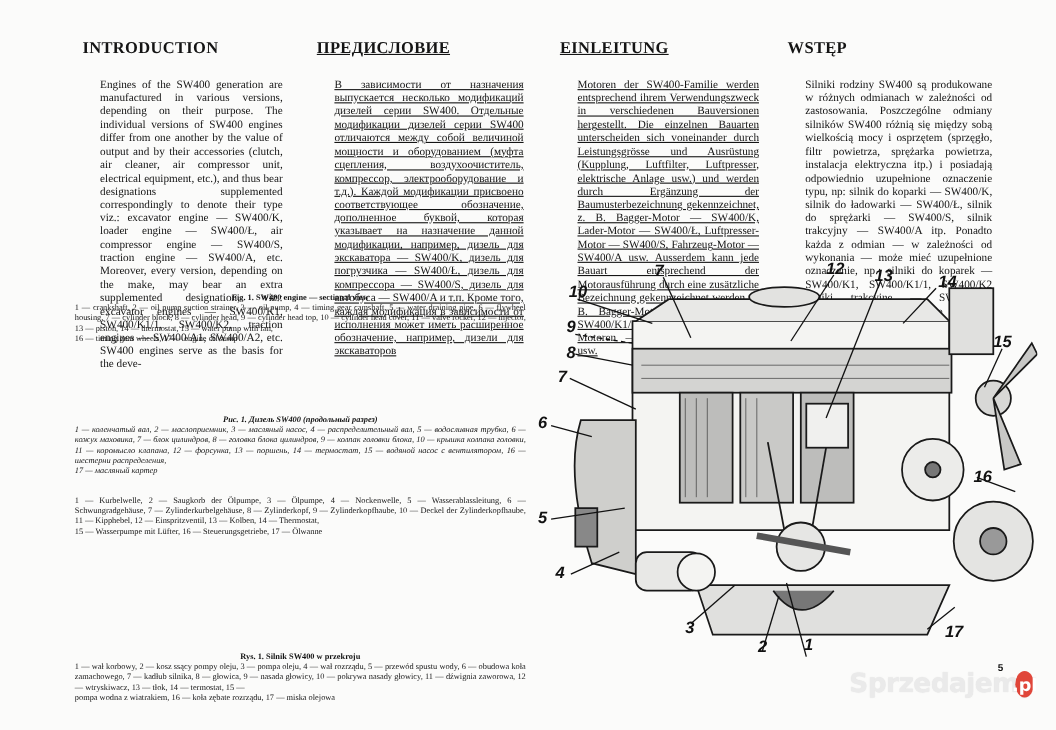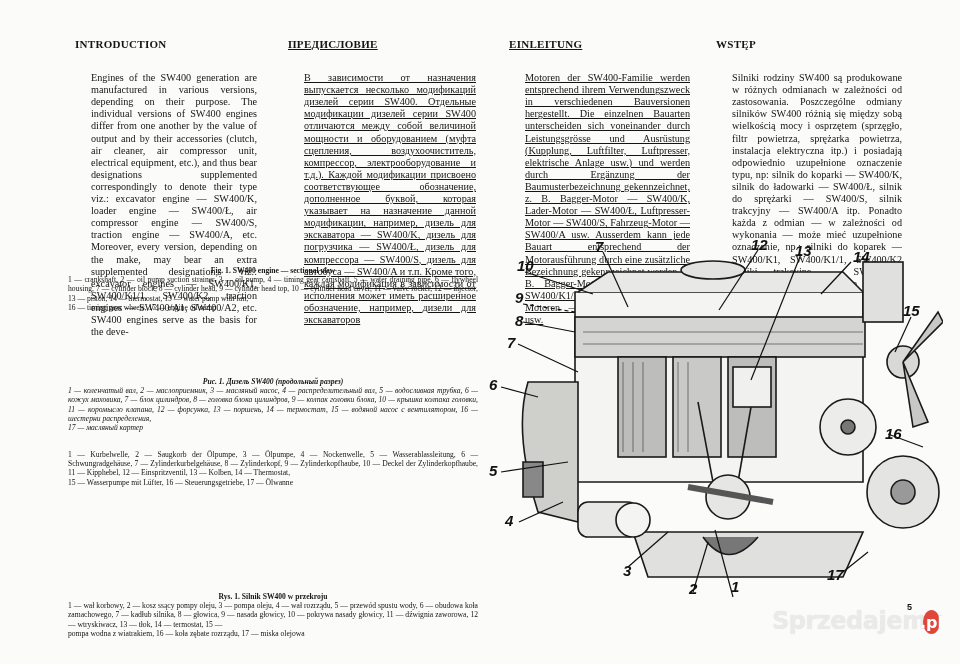--- a/index.html
+++ b/index.html
@@ -10,21 +10,21 @@
     color: #141414;
     position: relative;
   }
   .col {
     position: absolute; top: 38px;
     font-size: 10.2px; line-height: 12.1px;
     text-align: justify;
   }
   .col h1 {
     margin: 0 0 22px 0;
-    font-size: 11px; font-weight: bold; letter-spacing: 0.3px;
+    font-size: 15px; font-weight: bold; letter-spacing: 0.3px;
     font-family: "Liberation Serif", serif;
   }
   .col p { margin: 16px; }
   #col-en { left: 75px; width: 198px; }
   #col-ru { left: 288px; width: 204px; text-decoration: underline; }
   #col-de { left: 509px; width: 197px; text-decoration: underline; }
   #col-pl { left: 716px; width: 202px; }
 
   .caption {
     position: absolute; left: 68px; width: 410px;
@@ -189,18 +189,18 @@
   <span class="callout" style="left:24px;top:102px">7</span>
   <span class="callout" style="left:32px;top:80px">8</span>
   <span class="callout" style="left:32px;top:57px">9</span>
   <span class="callout" style="left:34px;top:25px">10</span>
   <span class="callout" style="left:112px;top:6px">7</span>
   <span class="callout" style="left:268px;top:4px">12</span>
   <span class="callout" style="left:312px;top:10px">13</span>
   <span class="callout" style="left:370px;top:16px">14</span>
   <span class="callout" style="left:420px;top:70px">15</span>
   <span class="callout" style="left:402px;top:193px">16</span>
-  <span class="callout" style="left:344px;top:334px">17</span>
+  <span class="callout" style="left:376px;top:334px">17</span>
 </div>
 
 <span id="page-number">5</span>
 <span id="watermark">Sprzedajemy</span>
 <span id="watermark-badge">.pl</span>
 
 </body></html>

